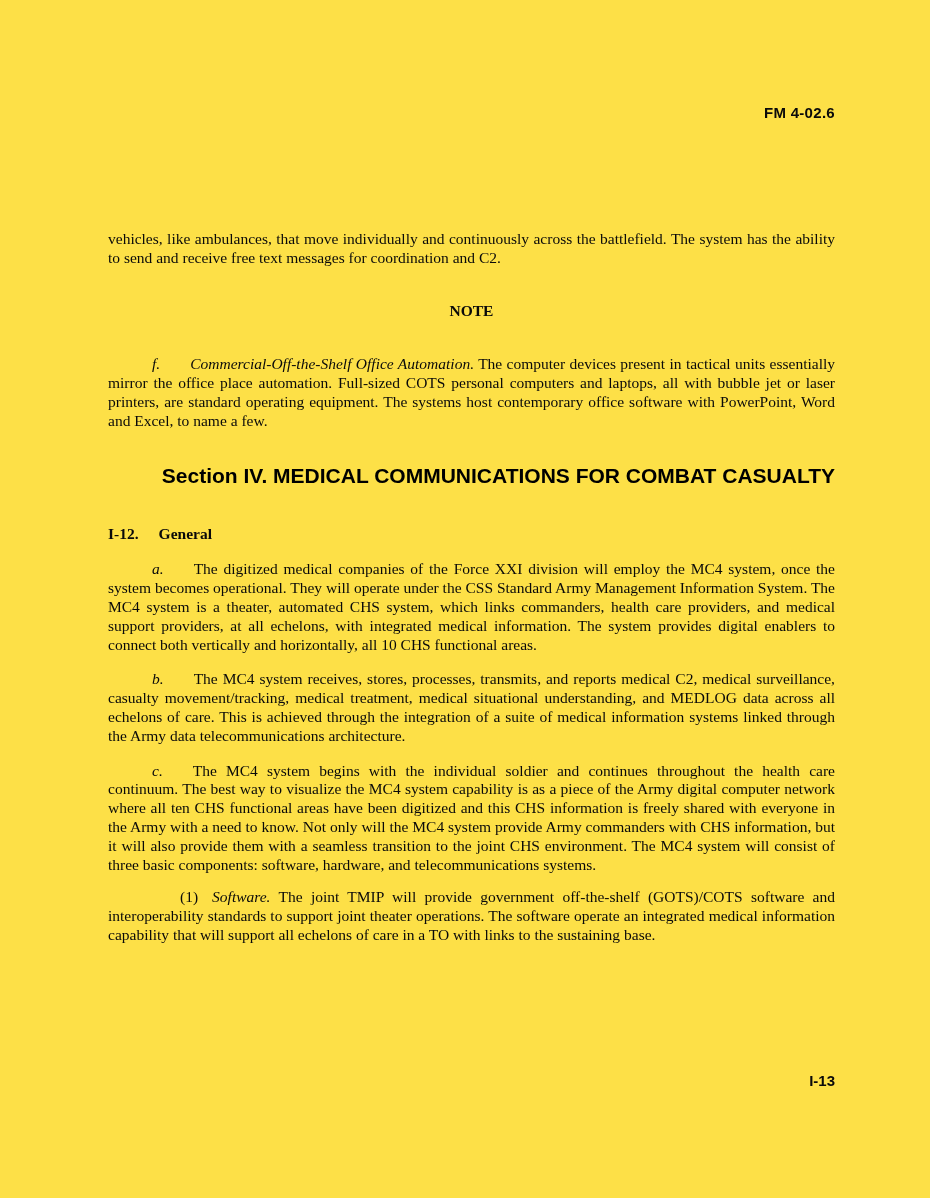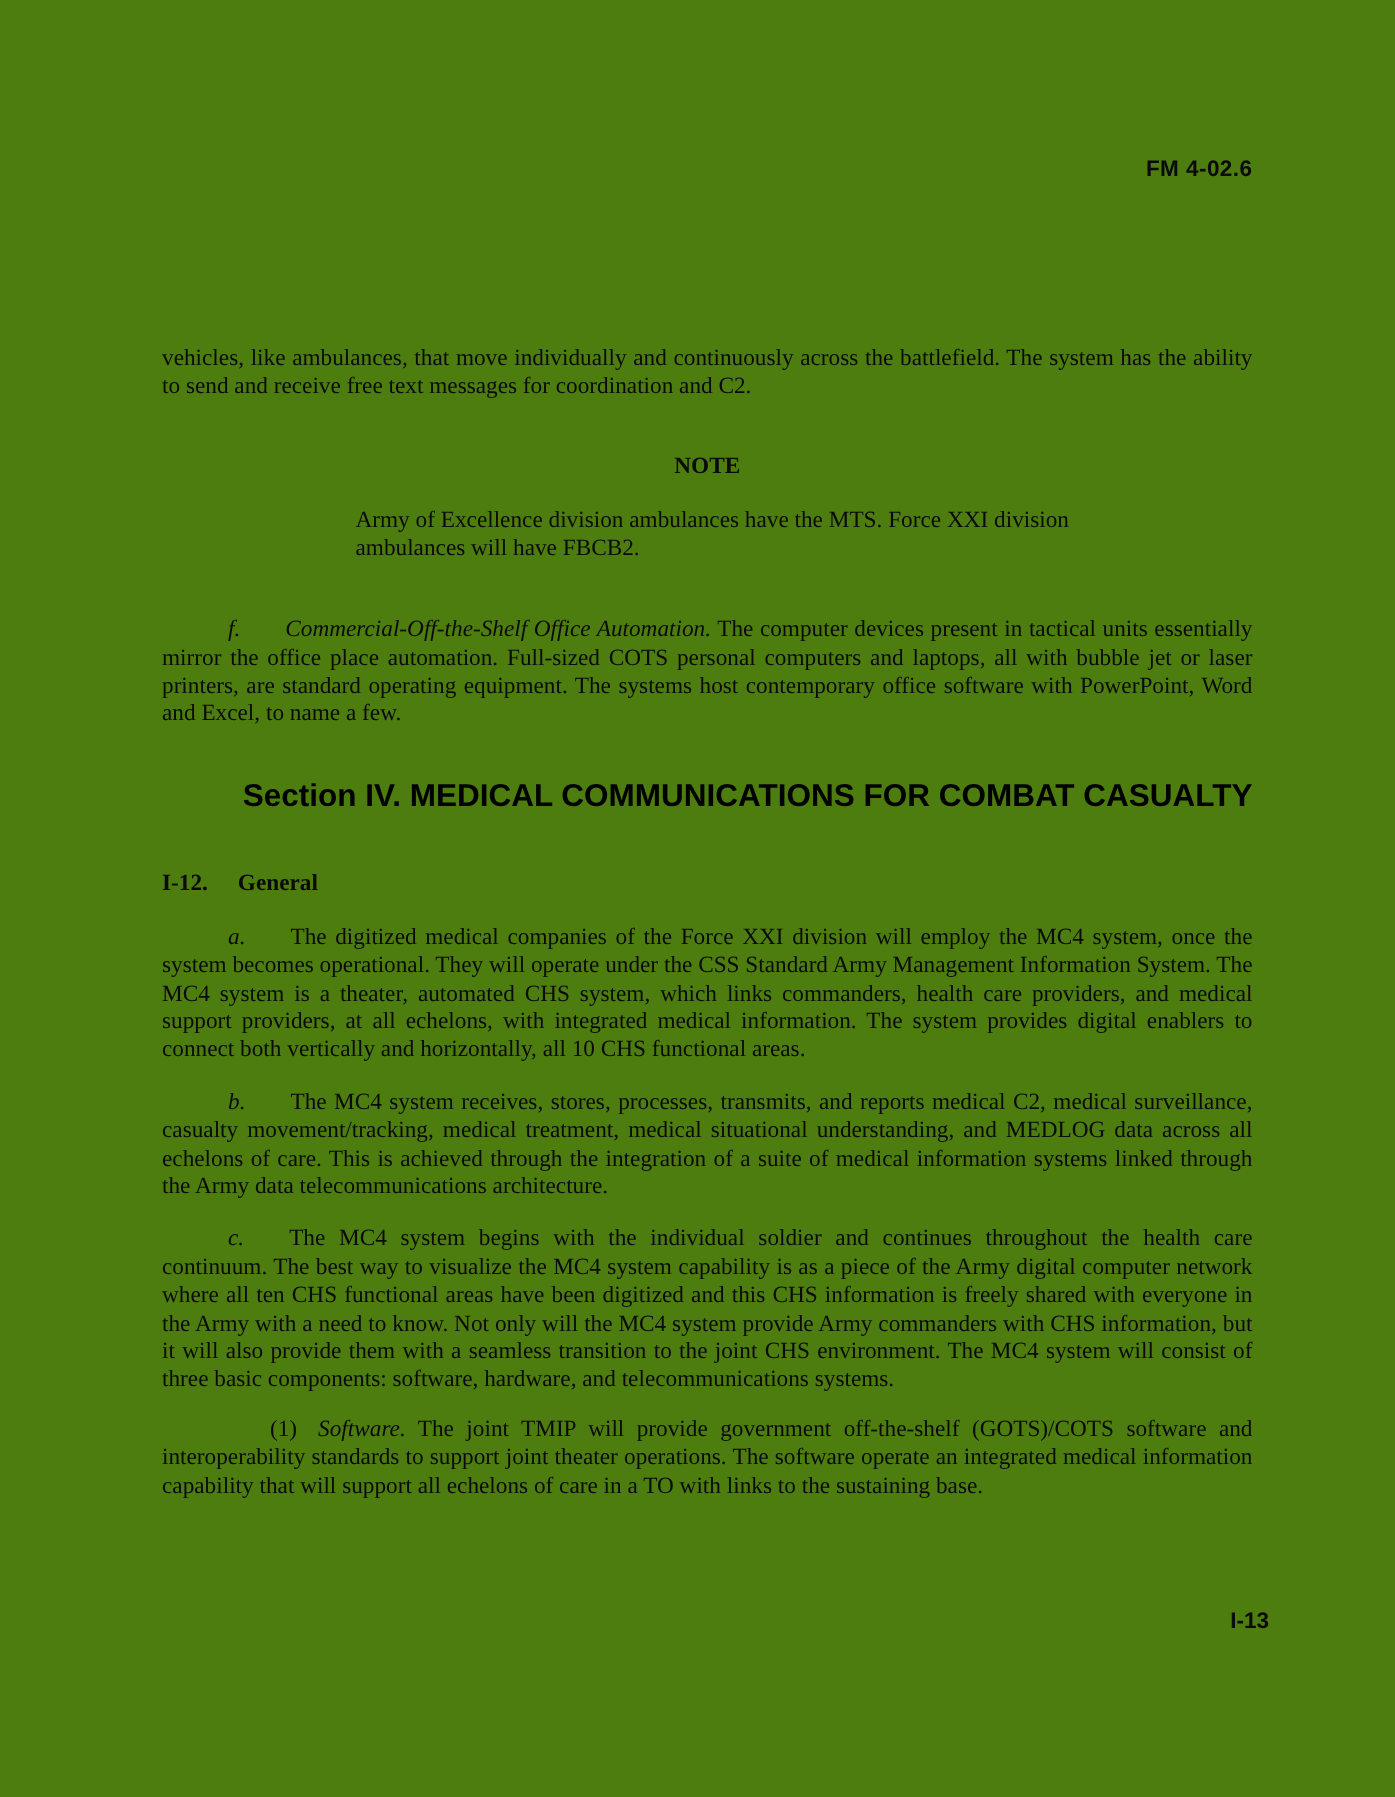--- a/index.html
+++ b/index.html
@@ -2,21 +2,21 @@
 <html><head>
 <meta charset="utf-8">
 <style>
   * { margin: 0; padding: 0; box-sizing: border-box; }
   html, body { background: #ffffff; }
   .page {
     position: relative;
     width: 930px;
     height: 1198px;
     margin: 0 auto;
-    background: #4d7c0f;
+    background: #fde047;
     font-family: "Liberation Serif", serif;
     font-size: 15.5px;
     color: #0a0a0a;
     overflow: hidden;
   }
   .content {
     position: absolute;
     left: 108px;
     top: 0;
     width: 727px;
@@ -68,39 +68,38 @@
     line-height: 18.8px;
   }
   .para-a { margin-top: 17px; }
   .para-b { margin-top: 16px; }
   .para-c { margin-top: 16px; }
   .para-1 { margin-top: 14px; }
   .heading-gap { display: inline-block; width: 20px; }
   .doc-footer {
     position: absolute;
     top: 1072px;
-    right: 84px;
+    right: 95px;
     font-family: "Liberation Sans", sans-serif;
     font-weight: bold;
     font-size: 15px;
   }
 </style>
 </head>
 <body>
 
 <div class="page">
   <div class="content">
 
     <div class="doc-header">FM 4-02.6</div>
 
     <p class="para intro">vehicles, like ambulances, that move individually and continuously across the battlefield.  The system has the ability to send and receive free text messages for coordination and C2.</p>
 
     <div class="note-title">NOTE</div>
 
-    <p class="note-body">Army of Excellence division ambulances have the MTS.  Force XXI division ambulances will have FBCB2.</p>
 
     <p class="para indent para-f"><span class="italic">f.</span><span class="tab"></span><span class="italic">Commercial-Off-the-Shelf Office Automation.</span>
       <span>The computer devices present in tactical units essentially mirror the office place automation.  Full-sized COTS personal computers and laptops, all with bubble jet or laser printers, are standard operating equipment.  The systems host contemporary office software with PowerPoint, Word and Excel, to name a few.</span></p>
 
     <h1 class="section-heading"><span>Section IV.  MEDICAL COMMUNICATIONS FOR COMBAT CASUALTY</span><br></h1>
 
     <p class="para-heading"><span>I-12.</span><span class="heading-gap"></span><span>General</span></p>
 
     <p class="para indent para-a"><span class="italic">a.</span><span class="tab"></span><span>The digitized medical companies of the Force XXI division will employ the MC4 system, once the system becomes operational.  They will operate under the CSS Standard Army Management Information System.  The MC4 system is a theater, automated CHS system, which links commanders, health care providers, and medical support providers, at all echelons, with integrated medical information.  The system provides digital enablers to connect both vertically and horizontally, all 10 CHS functional areas.</span></p>
 

